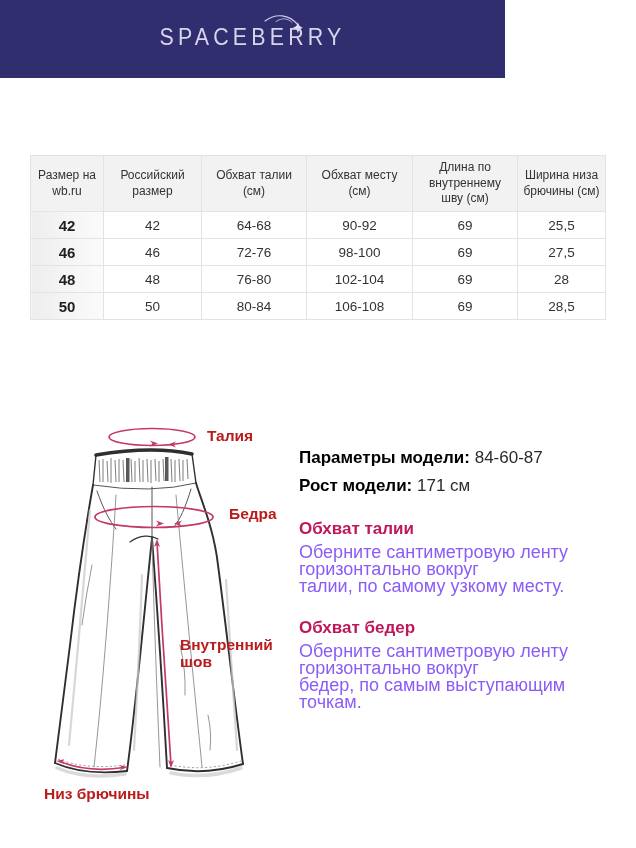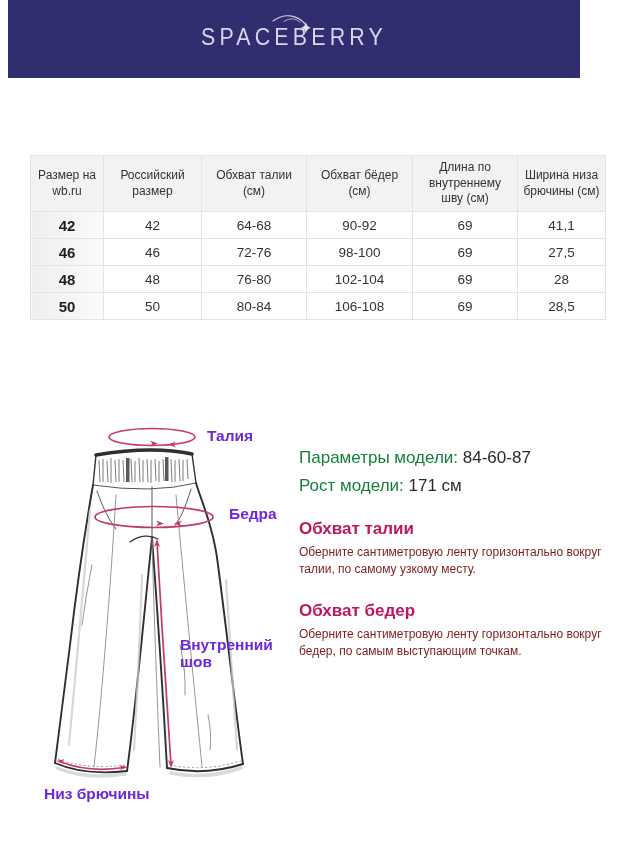--- a/index.html
+++ b/index.html
@@ -5,21 +5,21 @@
   :root{
     --header-bg:#312e70; --logo-text:#d8d4ec; --accent-pink:#c53a62;
     --table-border:#e3e3e3; --table-header-bg:#f2f2f2;
   }
   *{margin:0;padding:0;box-sizing:border-box;}
   html,body{background:#fff;}
   .page{position:relative;width:636px;height:848px;background:#ffffff;overflow:hidden;
         font-family:"Liberation Sans",sans-serif;color:#2e2e2e;}
 
   
-  .hdr{position:absolute;left:8px;top:0;width:572px;height:78px;background:var(--header-bg);}
+  .hdr{position:absolute;left:0;top:0;width:505px;height:78px;background:var(--header-bg);}
   .brand{position:absolute;left:0;top:24px;width:100%;text-align:center;
          color:var(--logo-text);font-size:23px;font-weight:300;letter-spacing:4.5px;
          transform:scaleX(.93);transform-origin:center;}
   .comet{position:absolute;left:262px;top:12px;}
 
   
   .size-table{position:absolute;left:30px;top:155px;width:575px;border-collapse:collapse;table-layout:fixed;}
   .size-table col:nth-child(1){width:73px;}
   .size-table col:nth-child(2){width:98px;}
   .size-table col:nth-child(3){width:105px;}
@@ -38,33 +38,33 @@
   .ln{fill:none;stroke:#2f2f2f;stroke-width:1.9;stroke-linecap:round;}
   .thin{fill:none;stroke:#555;stroke-width:1;stroke-linecap:round;}
   .crease{fill:none;stroke:#8a8a8a;stroke-width:.9;stroke-linecap:round;}
   .shade{fill:none;stroke:#c9c9c9;stroke-width:2.2;stroke-linecap:round;opacity:.75;}
   .stitch{fill:none;stroke:#888;stroke-width:.8;stroke-dasharray:2.2 2.2;}
   .hemshadow{fill:none;stroke:#d4d4d4;stroke-width:3.5;opacity:.85;stroke-linecap:round;}
   .elastic{fill:none;stroke:#4a4a4a;stroke-width:.8;opacity:.9;}
   .pk{fill:none;stroke:var(--accent-pink);stroke-width:1.7;stroke-linecap:round;}
   .pkf{fill:var(--accent-pink);stroke:none;}
 
-  .fig-label{position:absolute;font-size:15.5px;font-weight:bold;color:#6d28d9;
+  .fig-label{position:absolute;font-size:15.5px;font-weight:bold;color:#b91c1c;
              line-height:17px;white-space:pre-line;}
   .lbl-waist{left:207px;top:427px;}
   .lbl-hips{left:229px;top:505px;}
   .lbl-inseam{left:180px;top:636px;}
   .lbl-hem{left:44px;top:785px;}
 
   
   .info-col{position:absolute;left:299px;top:444px;width:330px;}
   .mi-line{font-size:17px;line-height:28px;color:#2a2a2a;}
-  .mi-line .b{font-weight:normal;color:#15803d;}
+  .mi-line .b{font-weight:bold;color:#000000;}
   .guide-sec h3{font-size:17px;line-height:20px;font-weight:bold;color:#be185d;}
-  .guide-sec p{margin-top:5px;font-size:12px;line-height:17px;color:#7f1d1d;white-space:pre-line;}
+  .guide-sec p{margin-top:5px;font-size:18px;line-height:17px;color:#8b5cf6;white-space:pre-line;}
   .sec1{margin-top:19px;}
   .sec2{margin-top:23px;}
   .sec3{margin-top:26px;}
 </style>
 </head>
 <body>
 
 <div class="page">
 
   <div class="hdr">
@@ -83,33 +83,33 @@
         <col>
         <col>
         <col>
         <col>
       </colgroup>
     <thead>
       <tr>
         <th>Размер на wb.ru</th>
         <th>Российский размер</th>
         <th>Обхват талии (см)</th>
-        <th>Обхват бёдер (см)</th>
+        <th>Обхват месту (см)</th>
         <th>Длина по внутреннему шву (см)</th>
         <th>Ширина низа брючины (см)</th>
       </tr>
     </thead>
     <tbody>
       <tr>
         <td class="szcol">42</td>
         <td>42</td>
         <td>64-68</td>
         <td>90-92</td>
         <td>69</td>
-        <td>41,1</td>
+        <td>25,5</td>
       </tr>
       <tr>
         <td class="szcol">46</td>
         <td>46</td>
         <td>72-76</td>
         <td>98-100</td>
         <td>69</td>
         <td>27,5</td>
       </tr>
       <tr>

